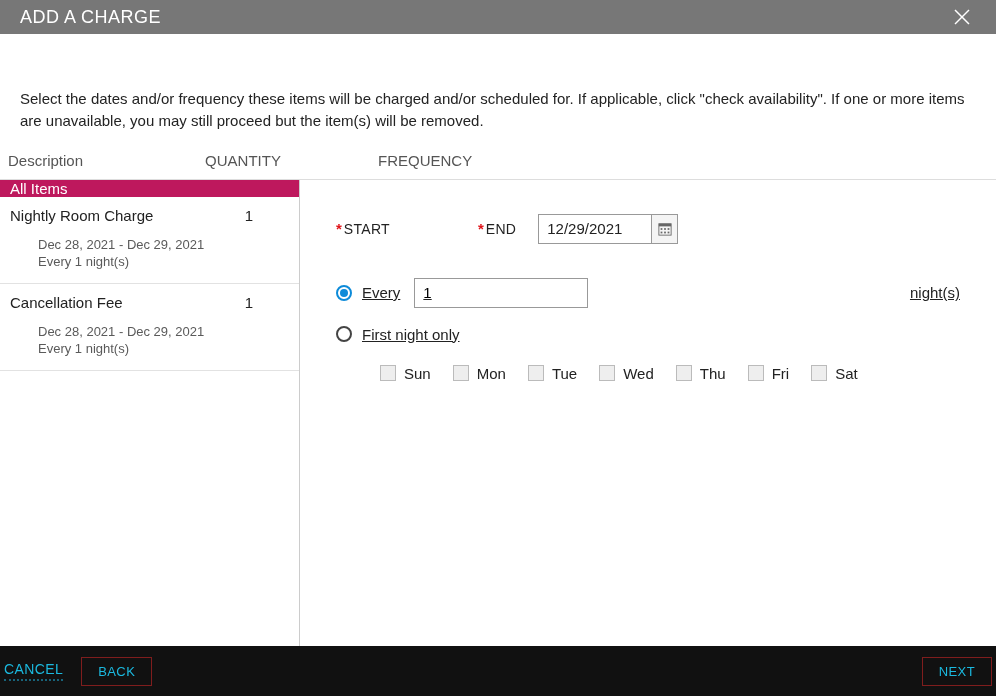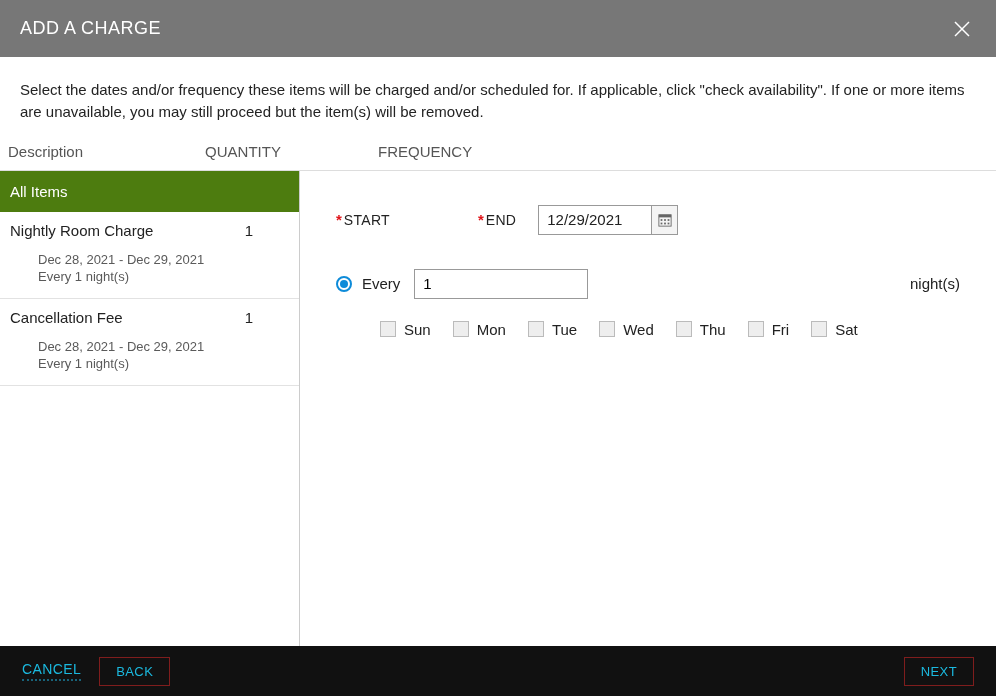--- a/index.html
+++ b/index.html
@@ -1,54 +1,54 @@
 <!DOCTYPE html>
 <html><head>
 <meta charset="utf-8">
 <style>
   * { box-sizing: border-box; margin: 0; padding: 0; }
   html, body { width: 996px; height: 696px; font-family: "Segoe UI", Arial, sans-serif; font-size: 15px; color: #222; background: #fff; overflow: hidden; }
   .dialog { width: 996px; height: 696px; display: flex; flex-direction: column; }
-  .titlebar { height: 57px; background: #777; color: #fff; display: flex; align-items: center; justify-content: space-between; padding: 0 24px 0 20px; }
+  .titlebar { height: 34px; background: #777; color: #fff; display: flex; align-items: center; justify-content: space-between; padding: 0 24px 0 20px; }
   .titlebar h1 { font-size: 18px; font-weight: 400; letter-spacing: 0.5px; }
   .close-x { width: 20px; height: 20px; cursor: pointer; stroke: #fff; stroke-width: 1.5; fill: none; }
-  .body { flex: 1; display: flex; flex-direction: column; }
+  .body { flex: 1; display: flex; flex-direction: column; margin-top: 32px; }
   .instructions { padding: 22px 20px 10px 20px; line-height: 1.45; color: #232323; font-size: 15px; }
   .columns { flex: 1; display: flex; min-height: 0; }
   .col-head-row { display: flex; align-items: center; color: #555; font-size: 15px; padding: 10px 0 10px 8px; border-bottom: 1px solid #ddd; }
   .col-head-row .ch-desc { flex: 0 0 170px; }
   .col-head-row .ch-qty  { flex: 0 0 130px; text-align: center; }
   .col-head-row .ch-freq { flex: 0 0 90px; margin-left: 70px; }
   .left-pane { width: 300px; border-right: 1px solid #ccc; }
-  .all-items { background: #4d7c0f; color: #fff; padding: 12px 10px; font-size: 15px; }
+  .all-items { background: #be185d; color: #fff; padding: 0 10px; font-size: 15px; }
   .charge-row { padding: 10px 10px 12px 10px; border-bottom: 1px solid #e2e2e2; }
   .charge-top { display: flex; justify-content: space-between; color: #222; font-size: 15px; }
   .charge-top .qty { width: 80px; text-align: center; }
   .charge-sub { margin-top: 12px; margin-left: 28px; font-size: 13px; color: #5a5a5a; line-height: 1.35; }
   .right-pane { flex: 1; padding: 34px 36px; }
   .date-row { display: flex; align-items: center; gap: 0; }
   .date-group { display: flex; align-items: center; }
   .date-group .req { color: #e0141a; font-weight: 700; margin-right: 2px; }
   .date-group .lbl { font-weight: 400; font-size: 14px; letter-spacing: .3px; margin-right: 22px; }
   .date-field { display: inline-flex; align-items: center; border: 1px solid #999; height: 30px; }
   .date-field input { border: none; outline: none; width: 112px; padding: 0 8px; font-size: 15px; color: #222; height: 100%; background: transparent; }
   .date-field .cal { width: 26px; height: 100%; display: flex; align-items: center; justify-content: center; border-left: 1px solid #999; background: #f4f4f4; }
   .date-field .cal svg { width: 14px; height: 14px; fill: #666; }
   .date-group + .date-group { margin-left: 66px; }
   .freq-block { margin-top: 34px; display: flex; flex-direction: column; gap: 18px; font-size: 15px; }
-  .radio-row { display: flex; align-items: center; gap: 10px; }
+  .radio-row { display: flex; align-items: center; gap: 10px; text-decoration: underline; }
   .radio { width: 16px; height: 16px; border: 2px solid #0d8bd9; border-radius: 50%; display: inline-flex; align-items: center; justify-content: center; cursor: pointer; }
   .radio.unsel { border-color: #444; }
   .radio .dot { width: 8px; height: 8px; border-radius: 50%; background: #0d8bd9; }
   .every-input { border: 1px solid #999; height: 30px; width: 174px; padding: 0 8px; font-size: 15px; outline: none; margin-left: 4px; }
   .nights-lbl { margin-left: auto; }
   .dow-row { display: flex; align-items: center; gap: 22px; margin-left: 44px; margin-top: 4px; }
   .dow-item { display: flex; align-items: center; gap: 8px; color: #222; font-size: 15px; }
   .cb { width: 16px; height: 16px; border: 1px solid #bbb; background: #eee; display: inline-block; }
-  .footer { height: 50px; background: #111; display: flex; align-items: center; padding: 0 22px; gap: 18px; }
+  .footer { height: 50px; background: #111; display: flex; align-items: center; padding: 0 4px; gap: 18px; }
   .footer .spacer { flex: 1; }
   .link-cancel { color: #1bb9df; font-size: 14px; letter-spacing: .4px; border-bottom: 2px dotted #18637a; padding-bottom: 2px; cursor: pointer; }
   .btn { border: 1px solid #7f1d1d; color: #1bb9df; background: transparent; font-size: 13px; letter-spacing: .4px; padding: 6px 16px; cursor: pointer; }
   .btn.dark { border-color: #555; color: #ddd; }
 </style>
 </head>
 <body>
 
 <div class="dialog">
 
@@ -126,20 +126,24 @@
 
         <div class="freq-block">
           <div class="radio-row" style="align-items:center;">
             <span class="radio">
                 <span class="dot"></span>
               </span>
             <span>Every</span>
             <input class="every-input" value="1" style="">
             <span class="nights-lbl">night(s)</span>
           </div>
+          <div class="radio-row">
+            <span class="radio unsel"></span>
+            <span>First night only</span>
+          </div>
           <div class="dow-row">
             <span class="dow-item">
                 <span class="cb"></span>
                 <span>Sun</span>
               </span>
             <span class="dow-item">
                 <span class="cb"></span>
                 <span>Mon</span>
               </span>
             <span class="dow-item">

